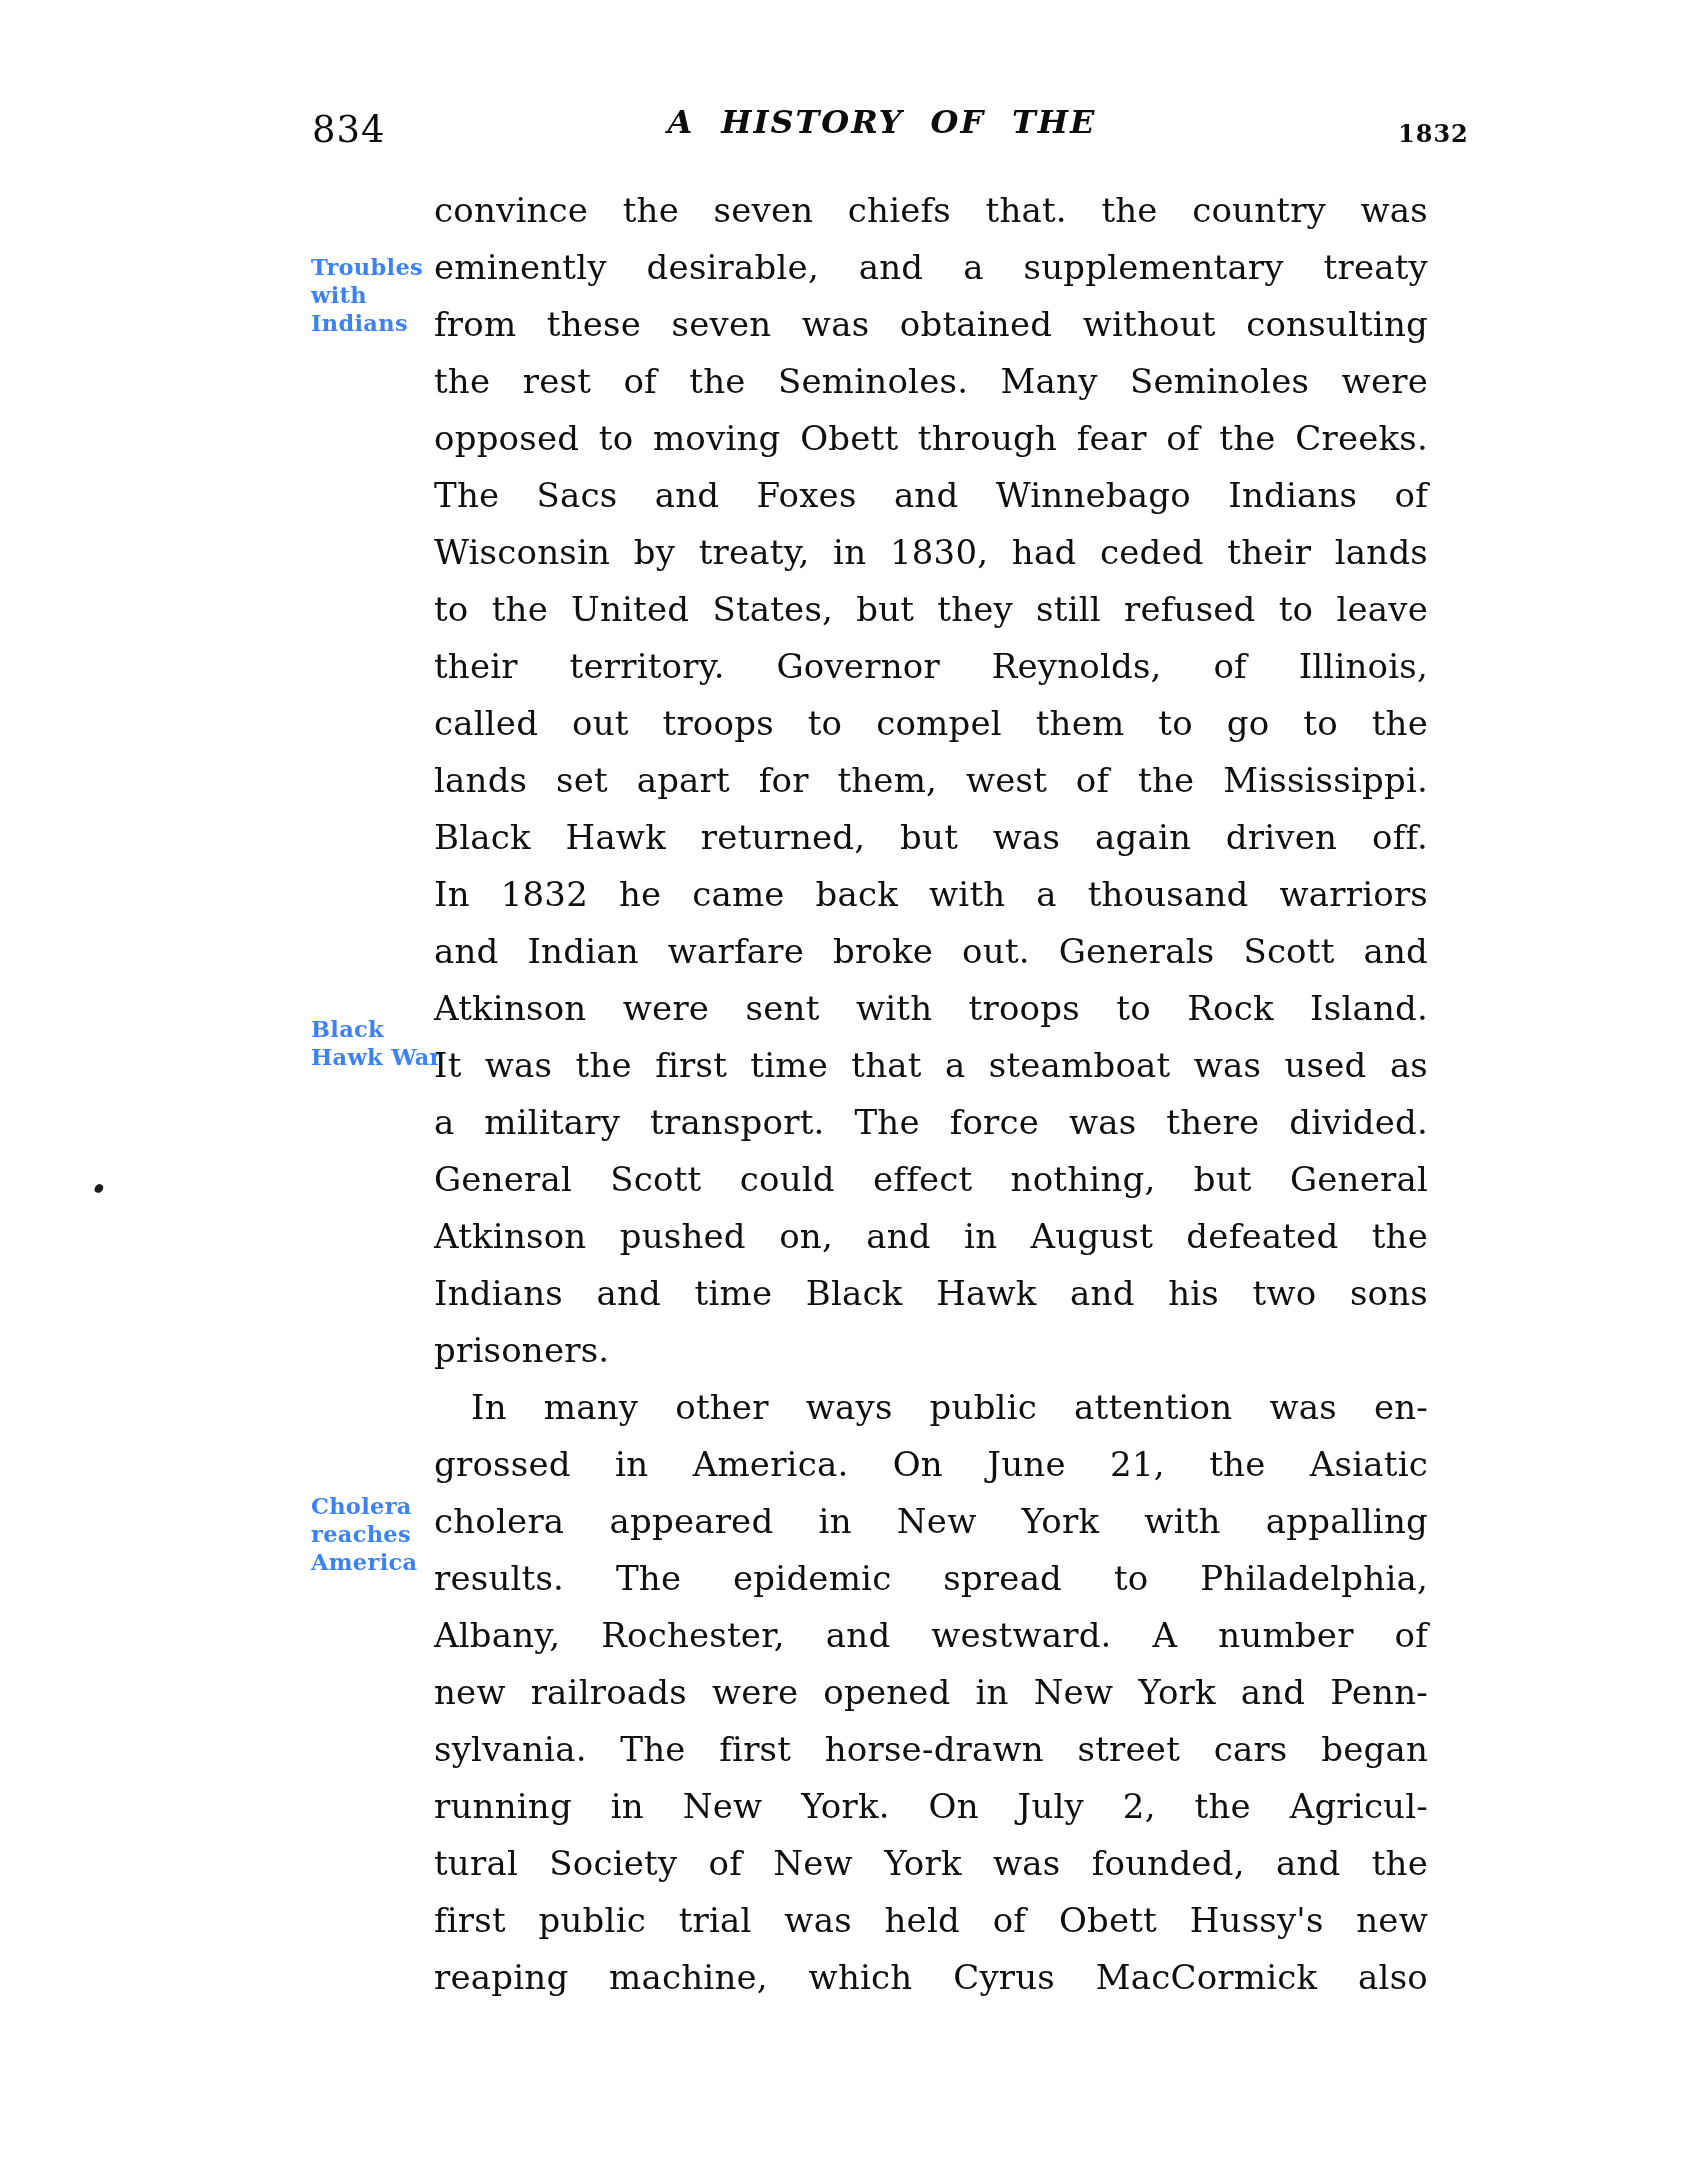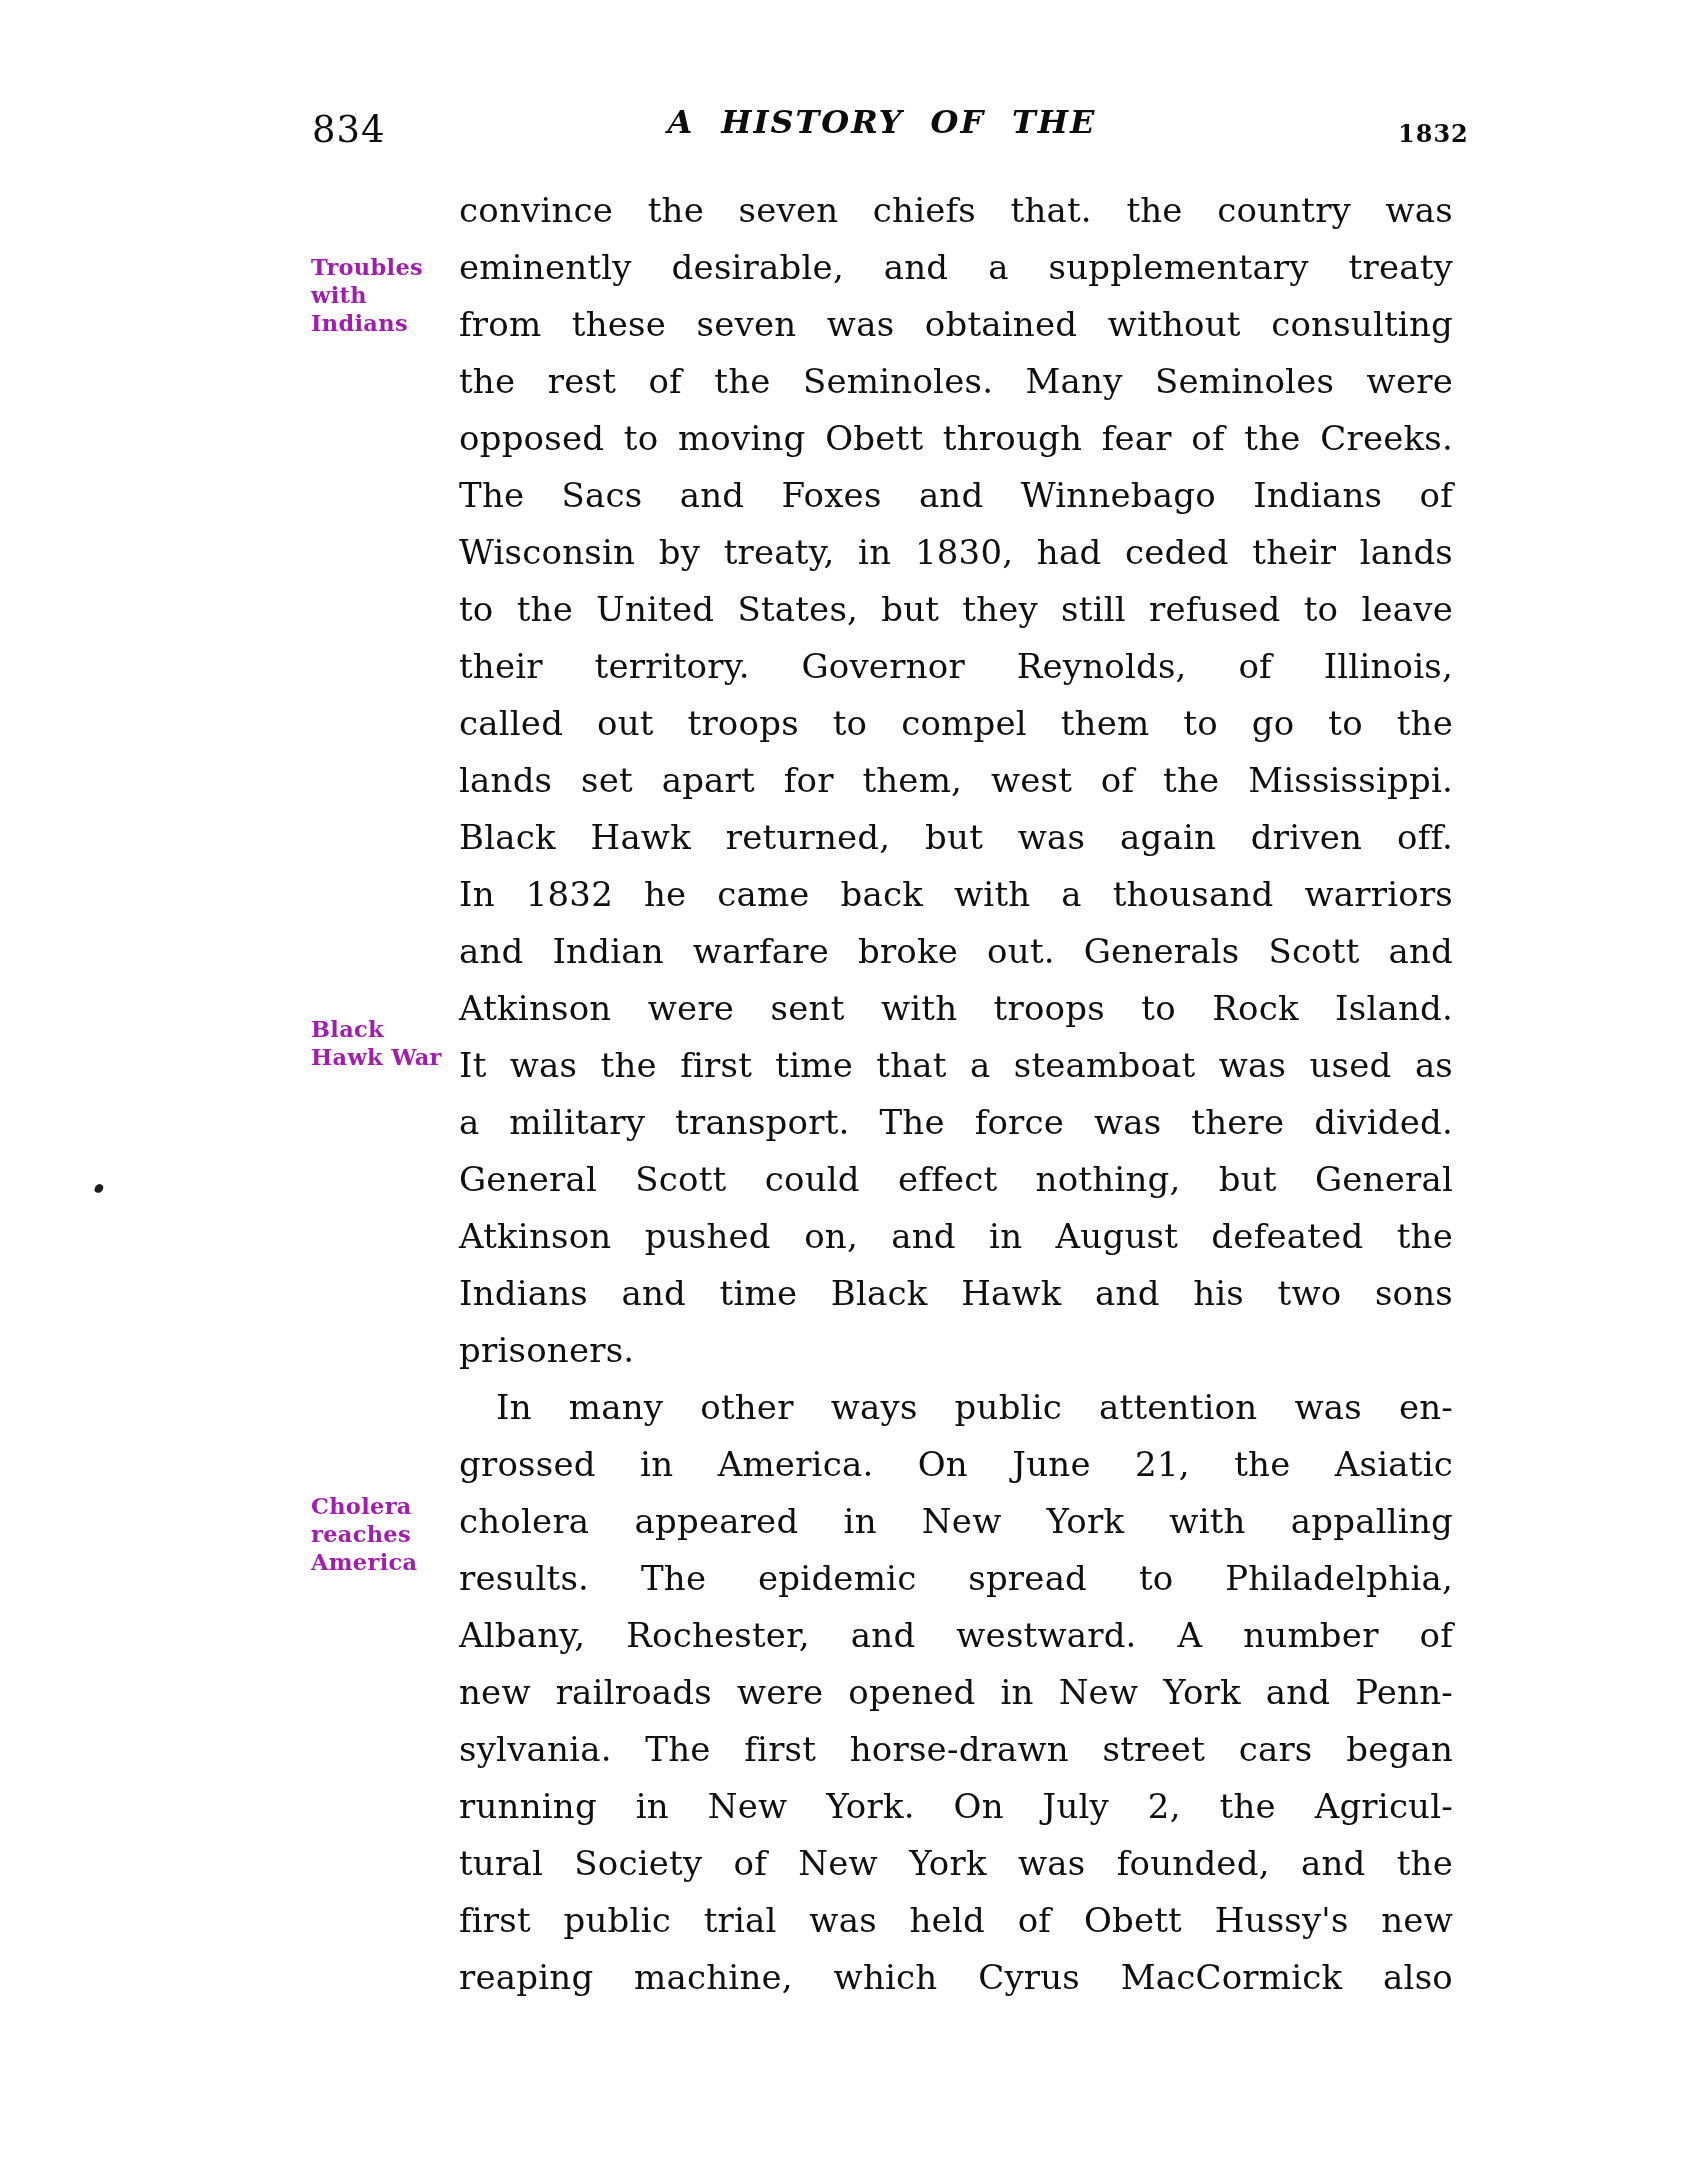--- a/index.html
+++ b/index.html
@@ -53,28 +53,28 @@
 
   
   .margin-note {
     position: absolute;
     left: 311px;
     width: 145px;
     font-size: 22.5px;
     line-height: 28px;
     font-weight: bold;
     letter-spacing: 0.3px;
-    color: #a21caf;
+    color: #3b82f6;
   }
   .margin-note .note-line { display: block; }
 
   
   .body-text {
     position: absolute;
-    left: 459px;
+    left: 434px;
     top: 182px;
     width: 994px;
   }
   .body-line {
     height: 57px;
     line-height: 57px;
     font-size: 34px;
     letter-spacing: 0.2px;
     white-space: normal;
     text-align: justify;

